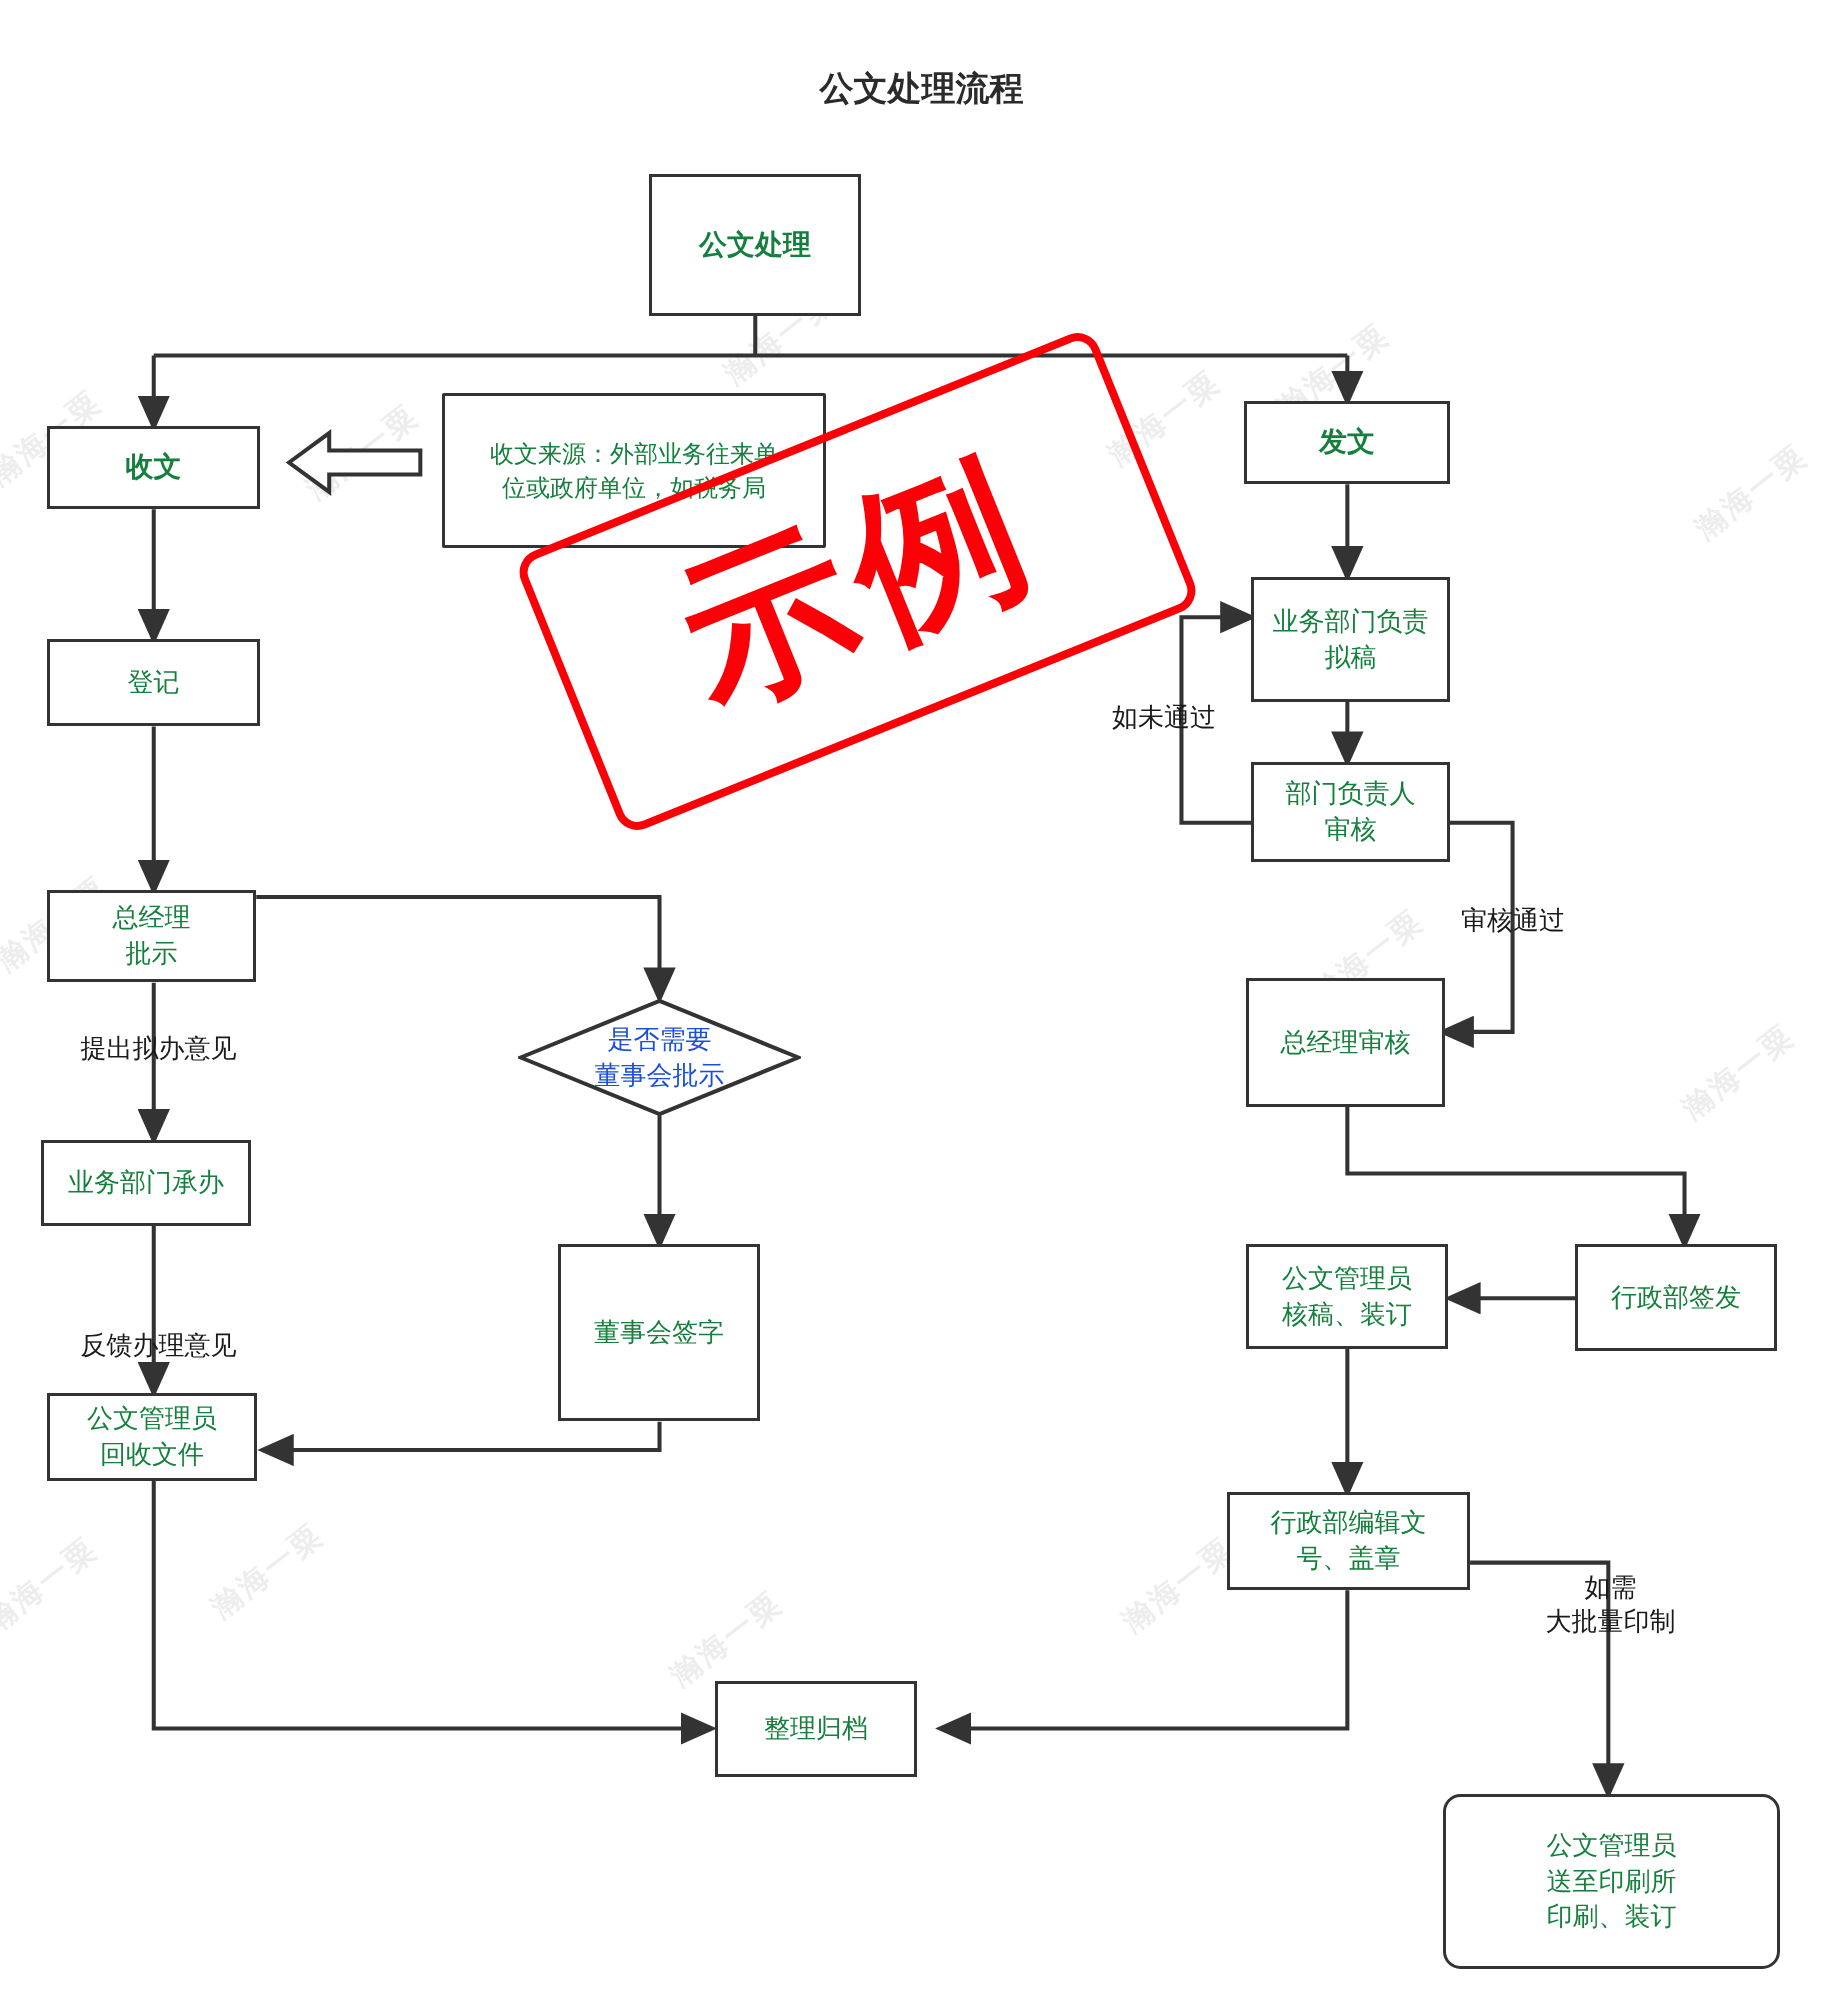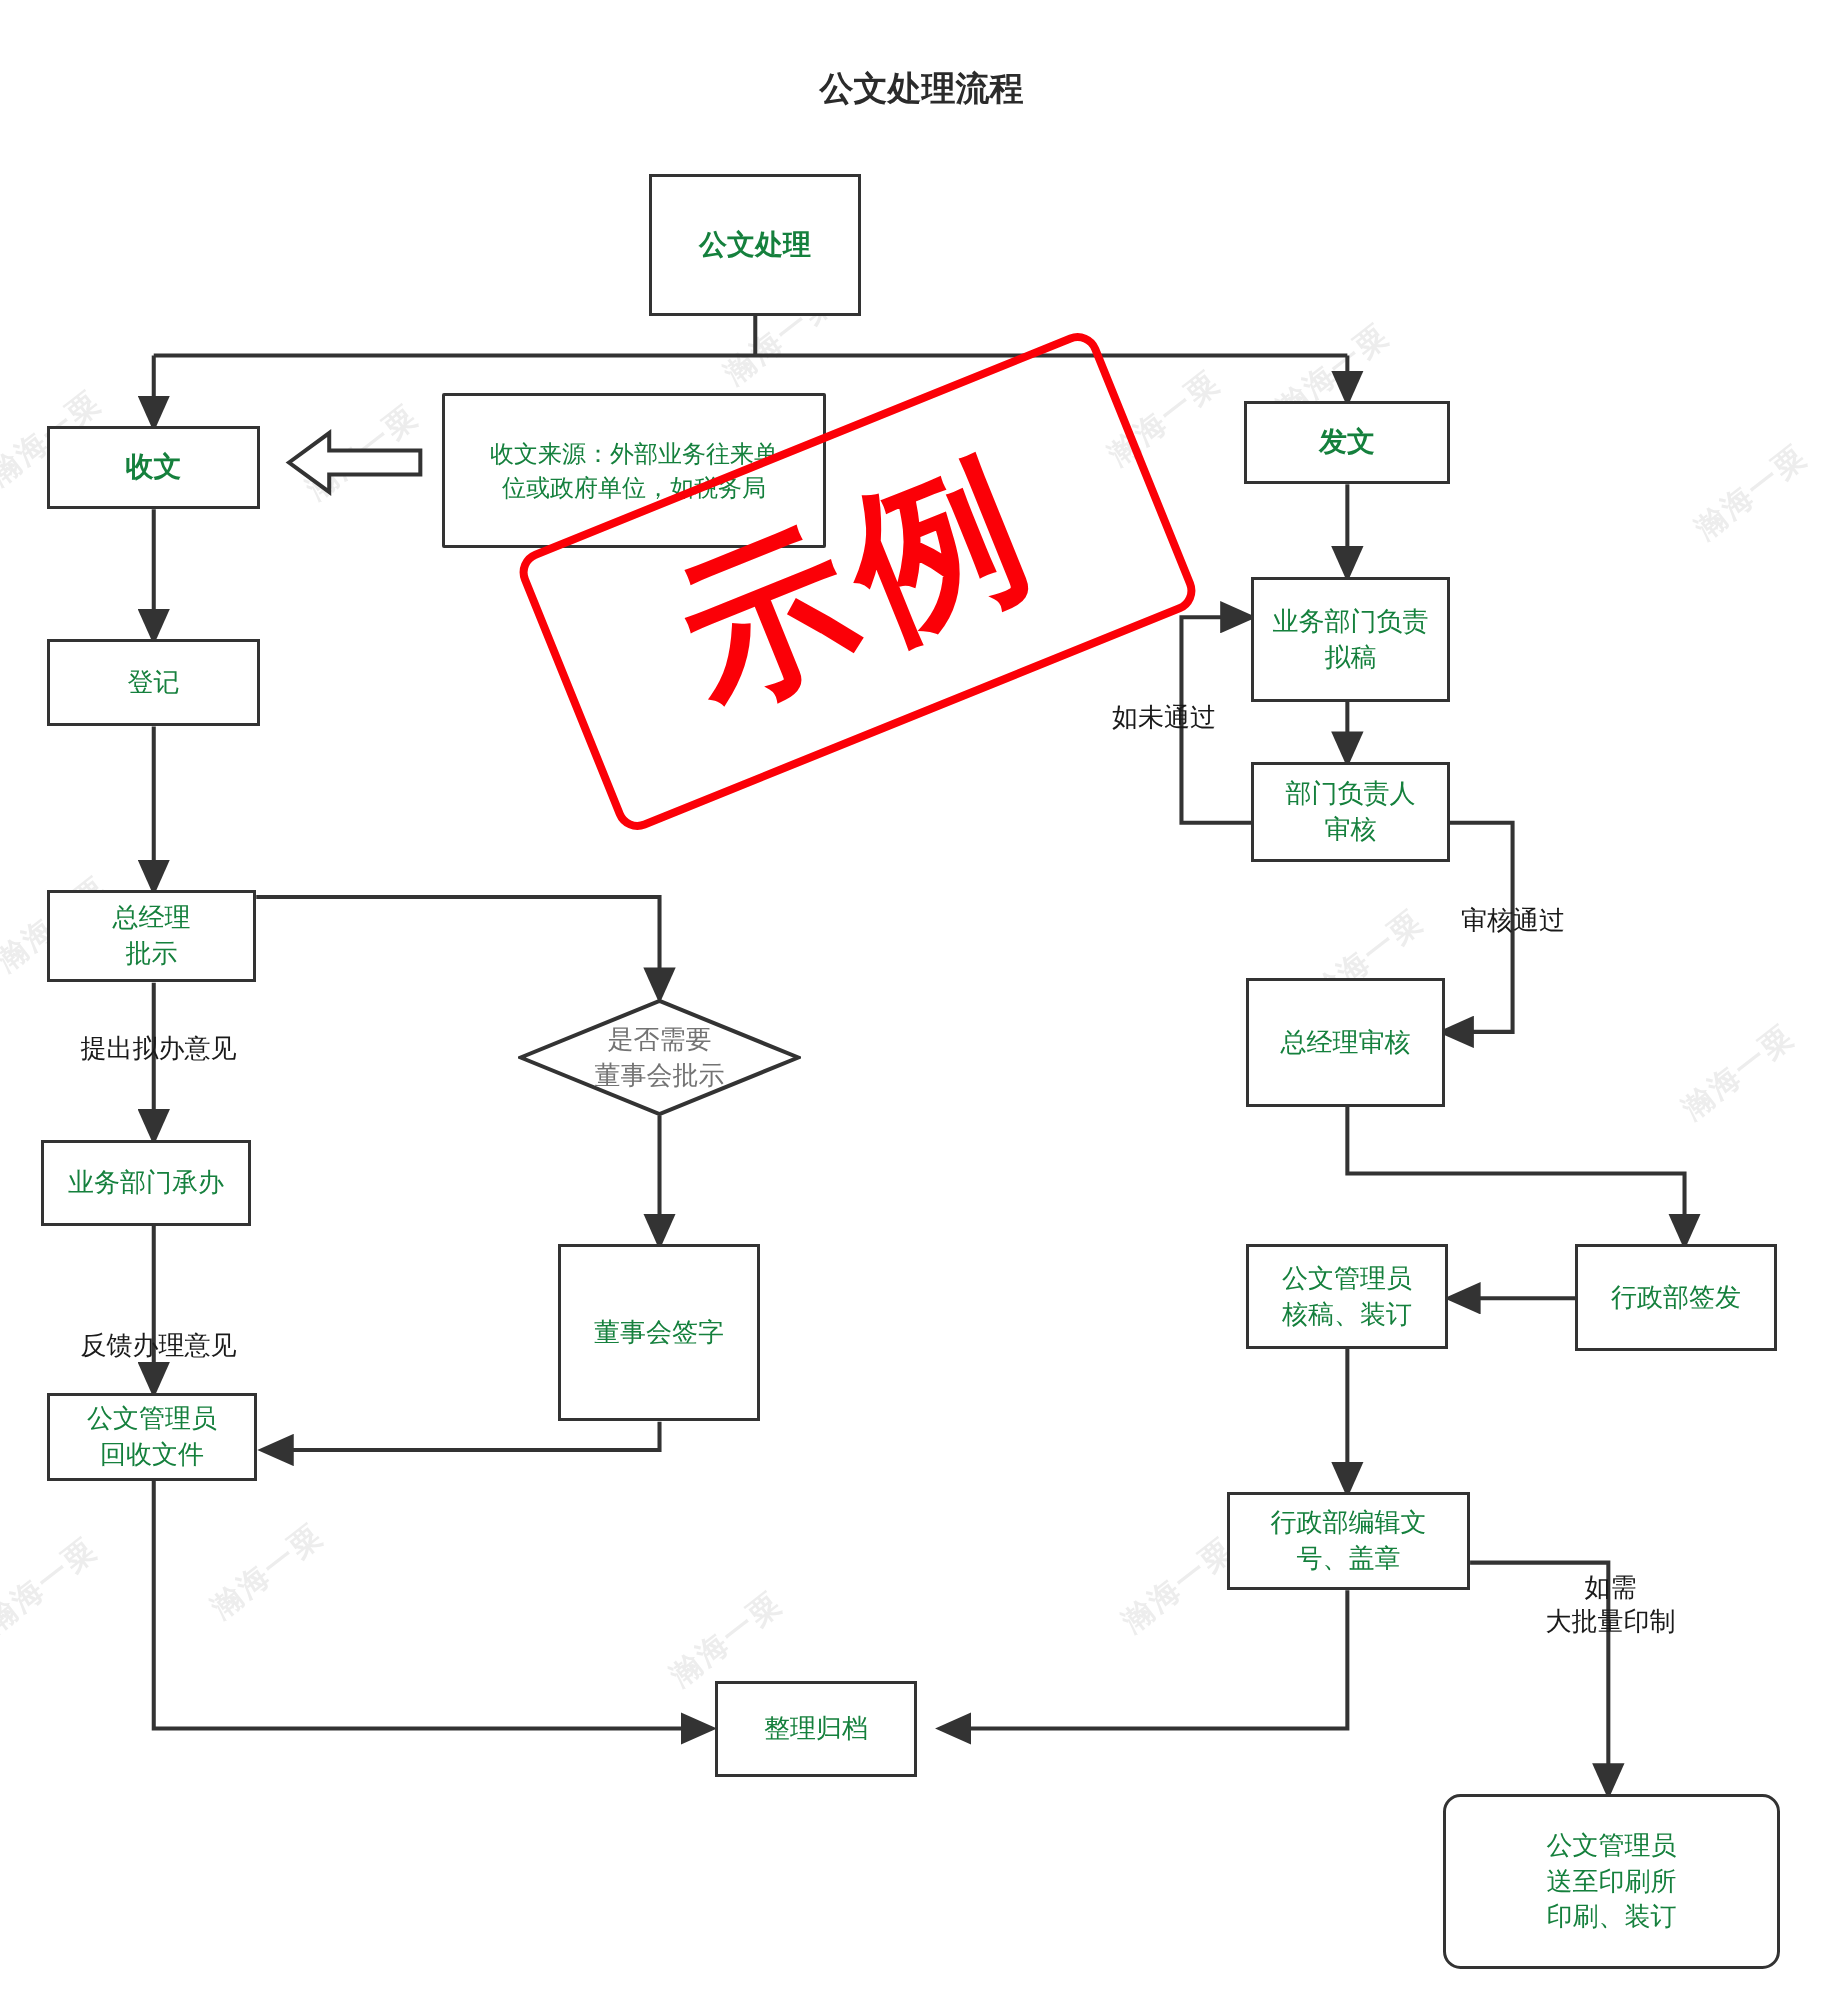--- a/index.html
+++ b/index.html
@@ -66,21 +66,21 @@
   .diamond-wrap svg { display: block; }
   .diamond-label {
     position: absolute;
     inset: 0;
     display: flex;
     align-items: center;
     justify-content: center;
     text-align: center;
     font-size: 26px;
     line-height: 1.35;
-    color: #737373;
+    color: #1d4ed8;
     white-space: pre-line;
   }
   
   .edge-label {
     position: absolute;
     font-size: 26px;
     line-height: 1.3;
     color: #1a1a1a;
     white-space: pre-line;
     z-index: 3;

